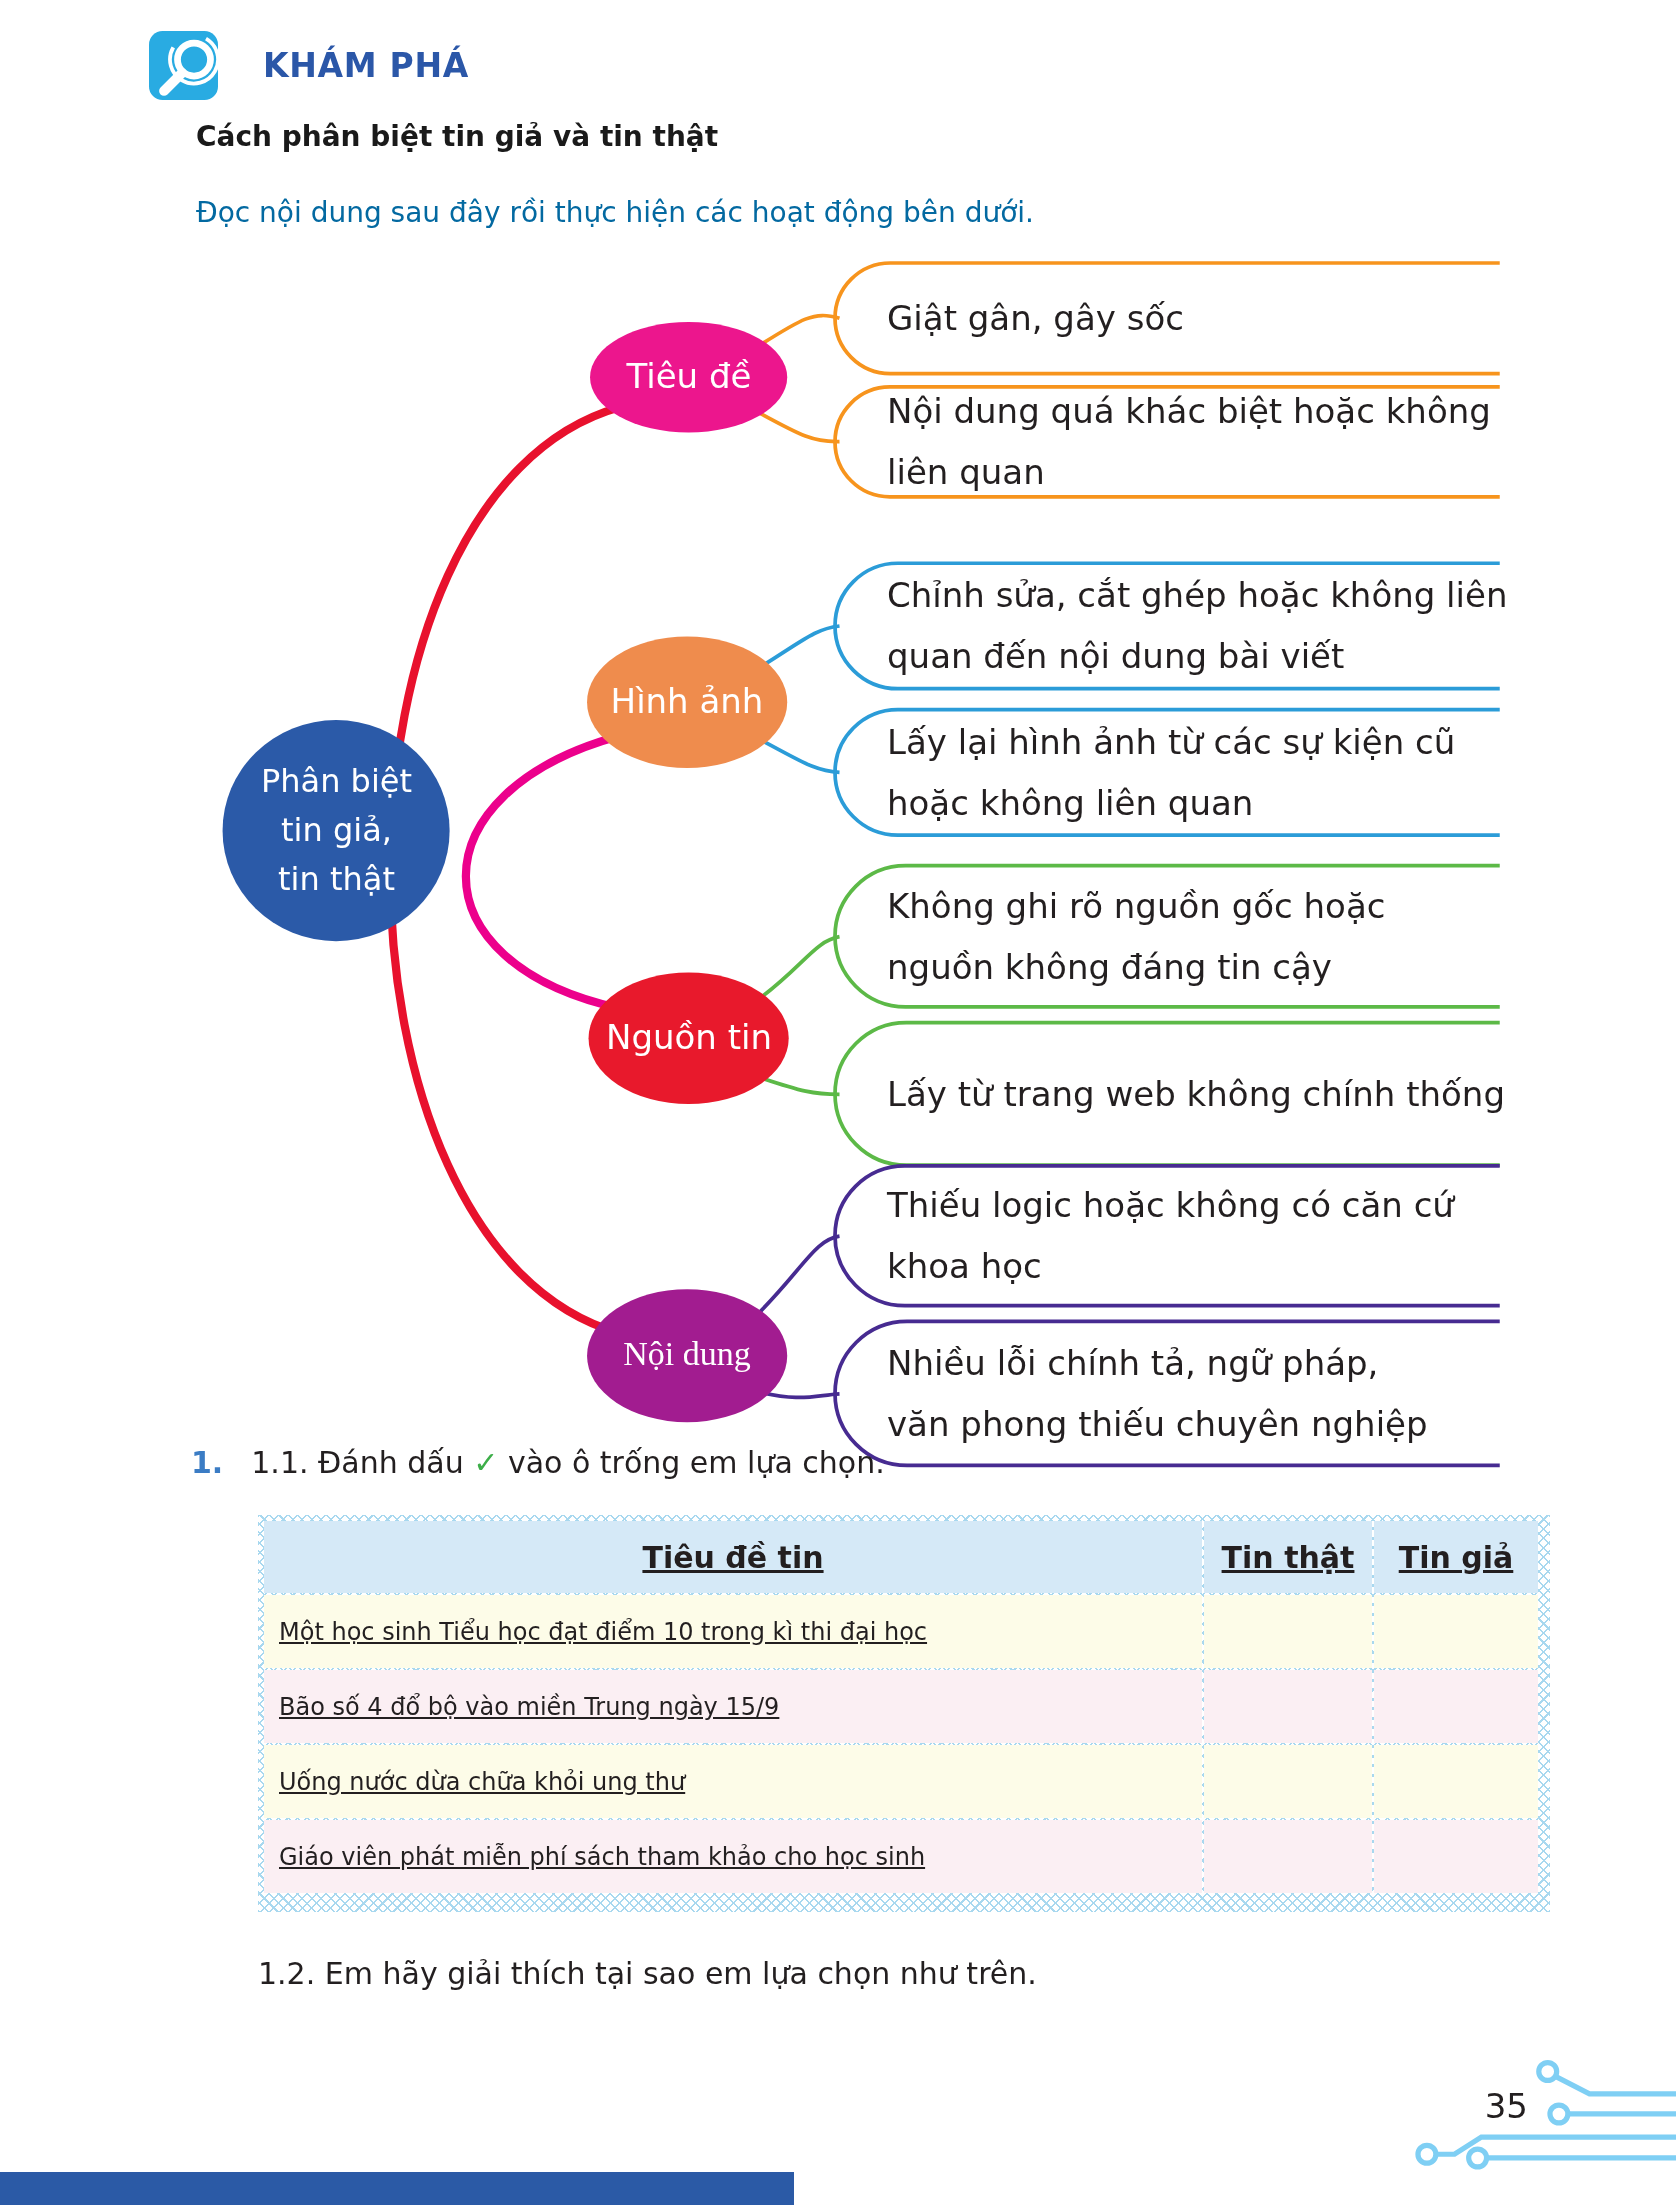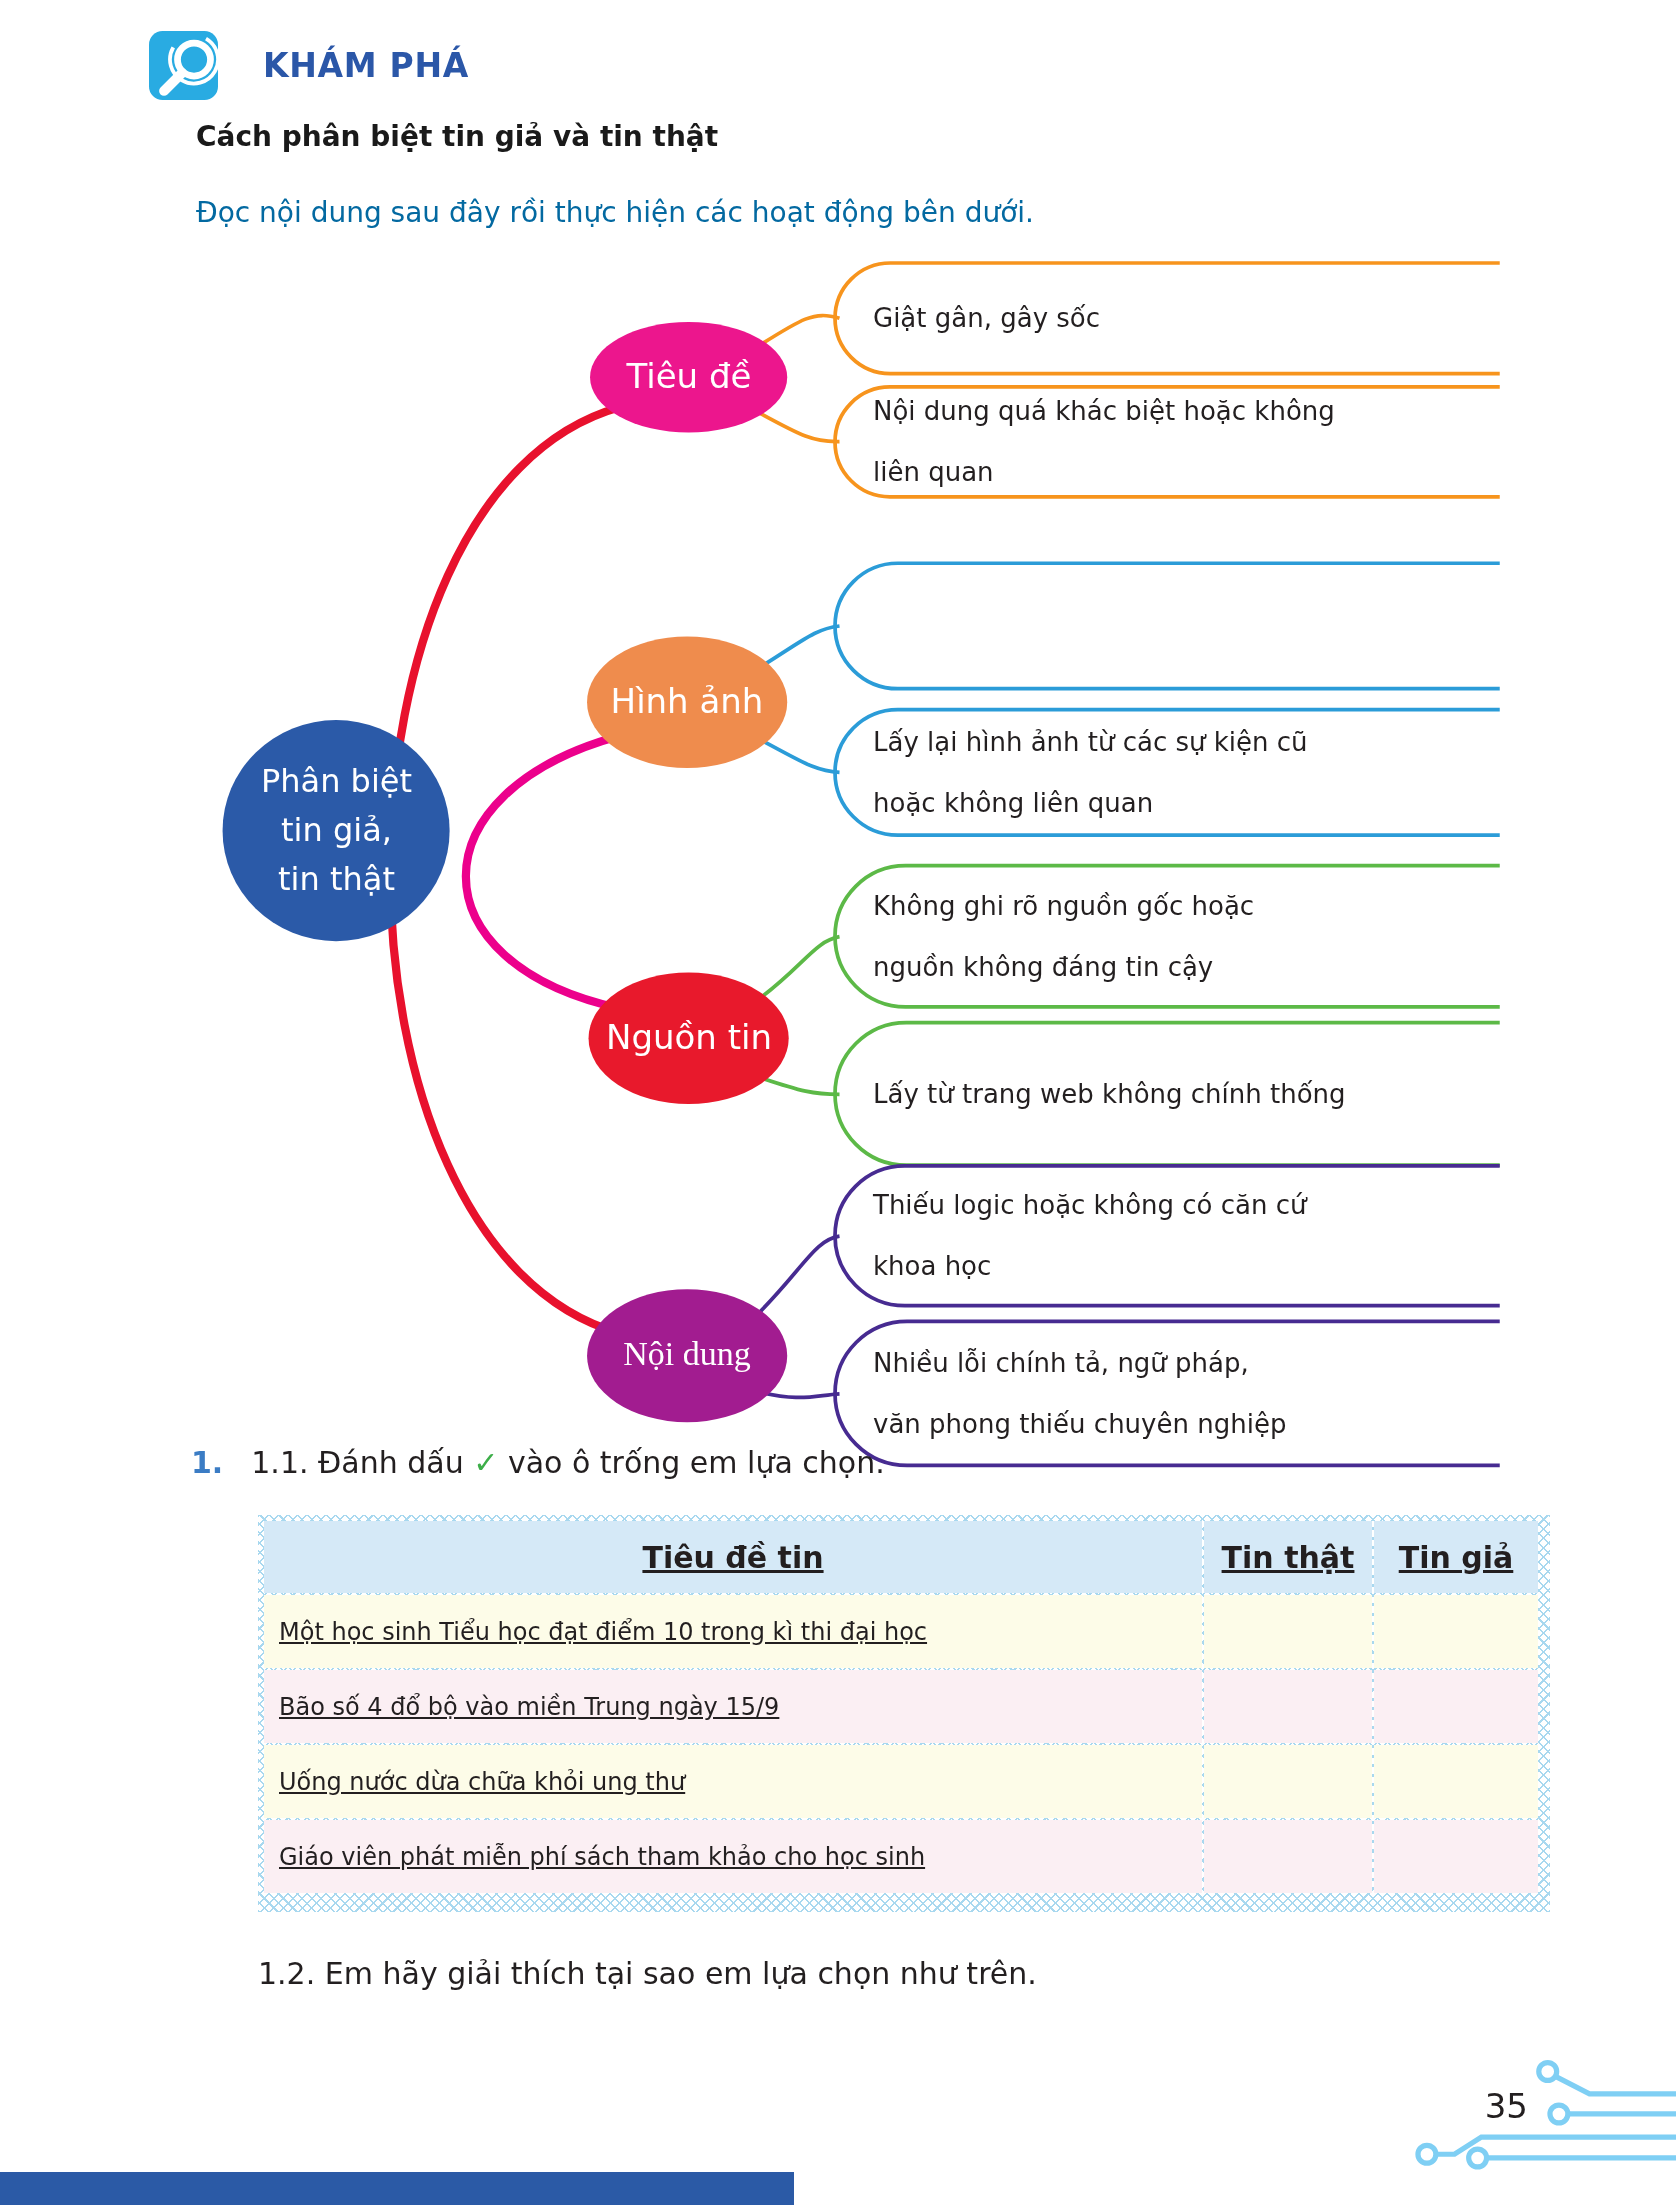--- a/index.html
+++ b/index.html
@@ -9,21 +9,21 @@
 
   
   .kp-label{font-size:33px;font-weight:bold;color:#2B57A8;letter-spacing:0.7px;}
   .doc-title{font-size:28px;font-weight:bold;color:#1a1a1a;}
   .doc-intro{font-size:28px;color:#0369a1;}
 
   
   .center-label{width:227px;text-align:center;color:#fff;font-size:32px;line-height:49px;font-weight:500;}
   .branch-label{width:224px;text-align:center;color:#fff;font-size:34px;font-weight:500;}
   .map-item{display:flex;flex-direction:column;justify-content:center;
-            font-size:26px;line-height:61px;color:#231F20;white-space:nowrap;}
+            font-size:34px;line-height:61px;color:#231F20;white-space:nowrap;margin-left:14px;}
 
   
   .q-line{display:flex;align-items:flex-start;font-size:30px;}
   .q-num{color:#3B7CC4;font-weight:bold;margin-right:28px;}
   .check{color:#3DAE49;font-weight:bold;}
 
   
   .truth-table{display:grid;grid-template-columns:938px 168px 164px;
     grid-template-rows:72px 73px 73px 73px 73px;gap:2px;padding:6px;box-sizing:border-box;
     background-color:#fff;
@@ -100,20 +100,24 @@
   <div class="abs branch-label" style="left:577px;top:1017px;">Nguồn tin</div>
   <div class="abs branch-label" style="left:575px;top:1335px;font-family:Liberation Serif, serif;">Nội dung</div>
 
   <div class="abs map-item" style="left:873px;top:263px;height:111px;">
     <span>Giật gân, gây sốc</span>
   </div>
   <div class="abs map-item" style="left:873px;top:387px;height:110px;">
     <span>Nội dung quá khác biệt hoặc không</span>
     <span>liên quan</span>
   </div>
+  <div class="abs map-item" style="left:873px;top:563px;height:126px;">
+    <span>Chỉnh sửa, cắt ghép hoặc không liên</span>
+    <span>quan đến nội dung bài viết</span>
+  </div>
   <div class="abs map-item" style="left:873px;top:710px;height:126px;">
     <span>Lấy lại hình ảnh từ các sự kiện cũ</span>
     <span>hoặc không liên quan</span>
   </div>
   <div class="abs map-item" style="left:873px;top:866px;height:141px;">
     <span>Không ghi rõ nguồn gốc hoặc</span>
     <span>nguồn không đáng tin cậy</span>
   </div>
   <div class="abs map-item" style="left:873px;top:1023px;height:143px;">
     <span>Lấy từ trang web không chính thống</span>

